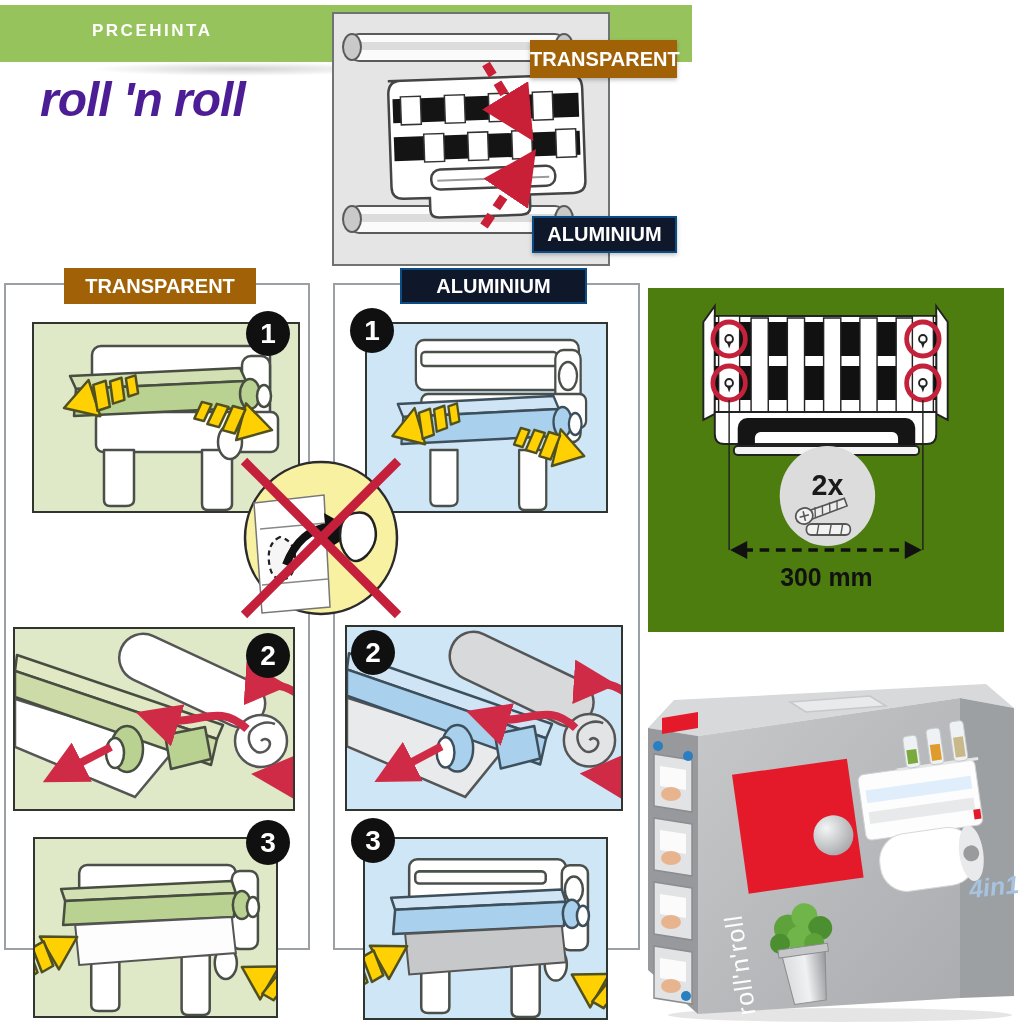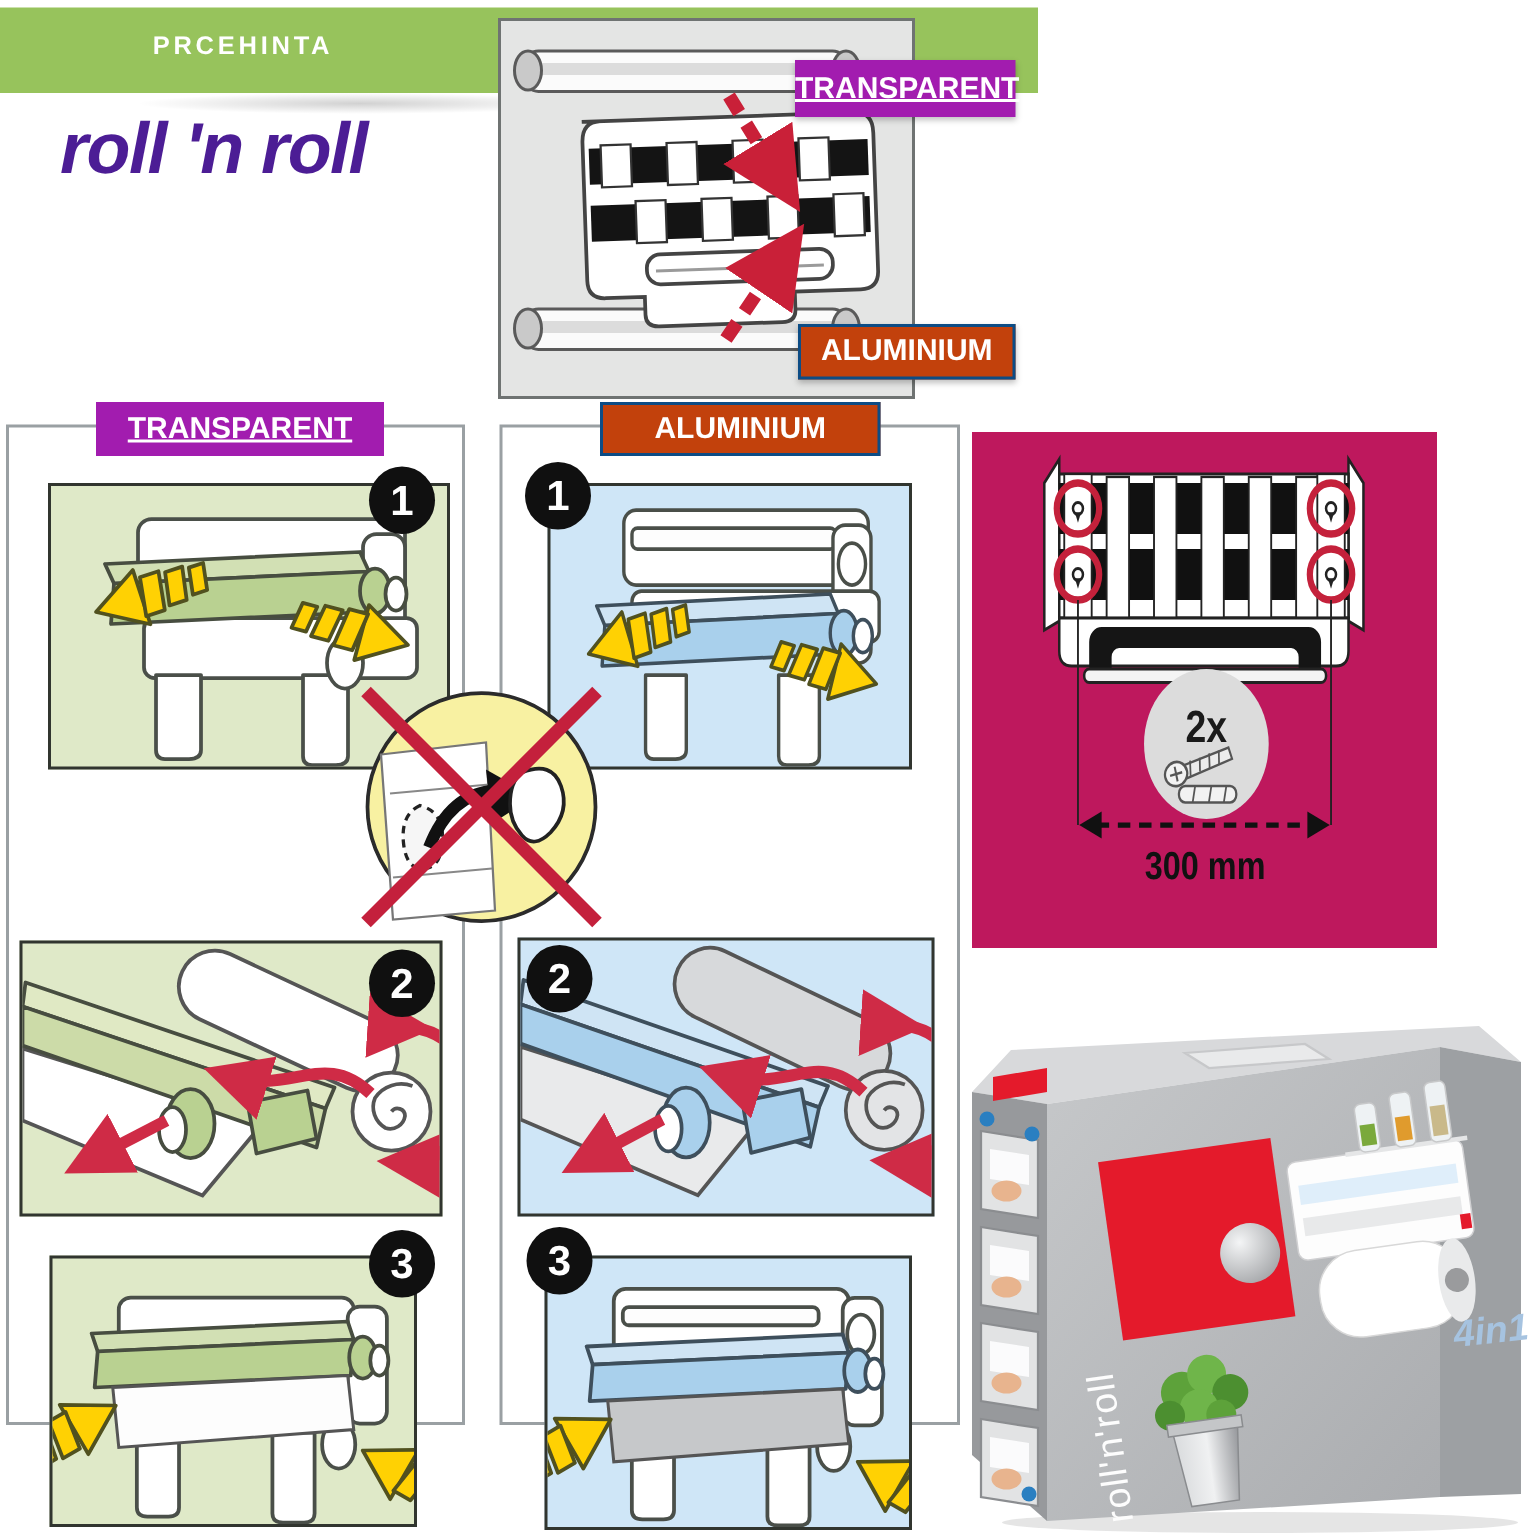--- a/index.html
+++ b/index.html
@@ -1,33 +1,33 @@
 <!DOCTYPE html>
 <html><head>
 <meta charset="utf-8">
 <style>
   html,body{margin:0;padding:0;background:#fff;}
   .page{position:relative;width:1024px;height:1024px;background:#fff;overflow:hidden;
         font-family:"Liberation Sans",sans-serif;}
   .abs{position:absolute;}
   
   .band{left:0;top:5px;width:692px;height:57px;background:#97c35c;}
-  .brand{left:76px;top:21px;width:172px;text-align:center;color:#fff;font-weight:bold;
+  .brand{left:92px;top:21px;width:172px;text-align:left;color:#fff;font-weight:bold;
          font-size:17px;letter-spacing:2.5px;}
   .band-shadow{left:90px;top:62px;width:300px;height:14px;
          background:radial-gradient(ellipse at center,rgba(0,0,0,.18),rgba(0,0,0,0) 70%);}
   .title{left:40px;top:72px;color:#4c1d95;font-weight:bold;font-style:italic;
          font-size:48px;letter-spacing:-1px;}
   
   .top-diagram{left:332px;top:12px;width:278px;height:254px;background:#e4e5e4;
          border:2px solid #6f7372;box-sizing:border-box;}
   .badge{color:#fff;font-weight:bold;font-size:20px;text-align:center;z-index:6;
          box-shadow:0 2px 4px rgba(0,0,0,.25);}
-  .badge.green{background:#a21caf;text-decoration:underline;}
-  .badge.blue{background:#c2410c;border:2px solid #0c4c85;box-sizing:border-box;}
+  .badge.green{background:#a16207;}
+  .badge.blue{background:#0f172a;border:2px solid #0c4c85;box-sizing:border-box;}
   .b-trans-top{left:530px;top:40px;width:147px;height:38px;line-height:38px;}
   .b-alu-top{left:532px;top:216px;width:145px;height:37px;line-height:33px;}
   
   .outer-box{border:2px solid #9aa0a3;background:#fff;box-sizing:border-box;}
   .col-left{left:4px;top:283px;width:306px;height:667px;}
   .col-mid{left:333px;top:283px;width:307px;height:667px;}
   .h-trans{left:64px;top:268px;width:192px;height:36px;line-height:36px;box-shadow:none;}
   .h-alu{left:400px;top:268px;width:187px;height:36px;line-height:32px;box-shadow:none;}
   .step-panel{border:2px solid #31352f;box-sizing:border-box;z-index:2;}
   .gp{background:#dfe9c8;}
@@ -38,21 +38,21 @@
   .a1{left:365px;top:322px;width:243px;height:191px;}
   .a2{left:345px;top:625px;width:278px;height:186px;}
   .a3{left:363px;top:837px;width:245px;height:183px;}
   .num{width:44px;height:45px;background:#101010;border-radius:50%;color:#fff;
        font-weight:bold;font-size:28px;display:flex;align-items:center;justify-content:center;
        z-index:8;}
   .n-t1{left:246px;top:311px;} .n-t2{left:246px;top:633px;} .n-t3{left:246px;top:820px;}
   .n-a1{left:350px;top:308px;} .n-a2{left:351px;top:630px;} .n-a3{left:351px;top:818px;}
   .no-circle{left:228px;top:445px;width:186px;height:186px;z-index:30;}
   
-  .mount{left:648px;top:288px;width:310px;height:344px;background:#be185d;}
+  .mount{left:648px;top:288px;width:356px;height:344px;background:#4d7c0f;}
   .product{left:640px;top:684px;width:384px;height:340px;}
   .step-panel svg,.top-diagram svg,.mount svg,.product svg{display:block;width:100%;height:100%;}
 </style>
 </head>
 <body>
 
 <svg width="0" height="0" style="position:absolute" aria-hidden="true">
   <defs>
     <g id="yarrow" stroke="#51511f" stroke-width="2.5" stroke-linejoin="round" fill="#ffd103">
       <polygon points="0,0 32,-19 32,19"></polygon>

